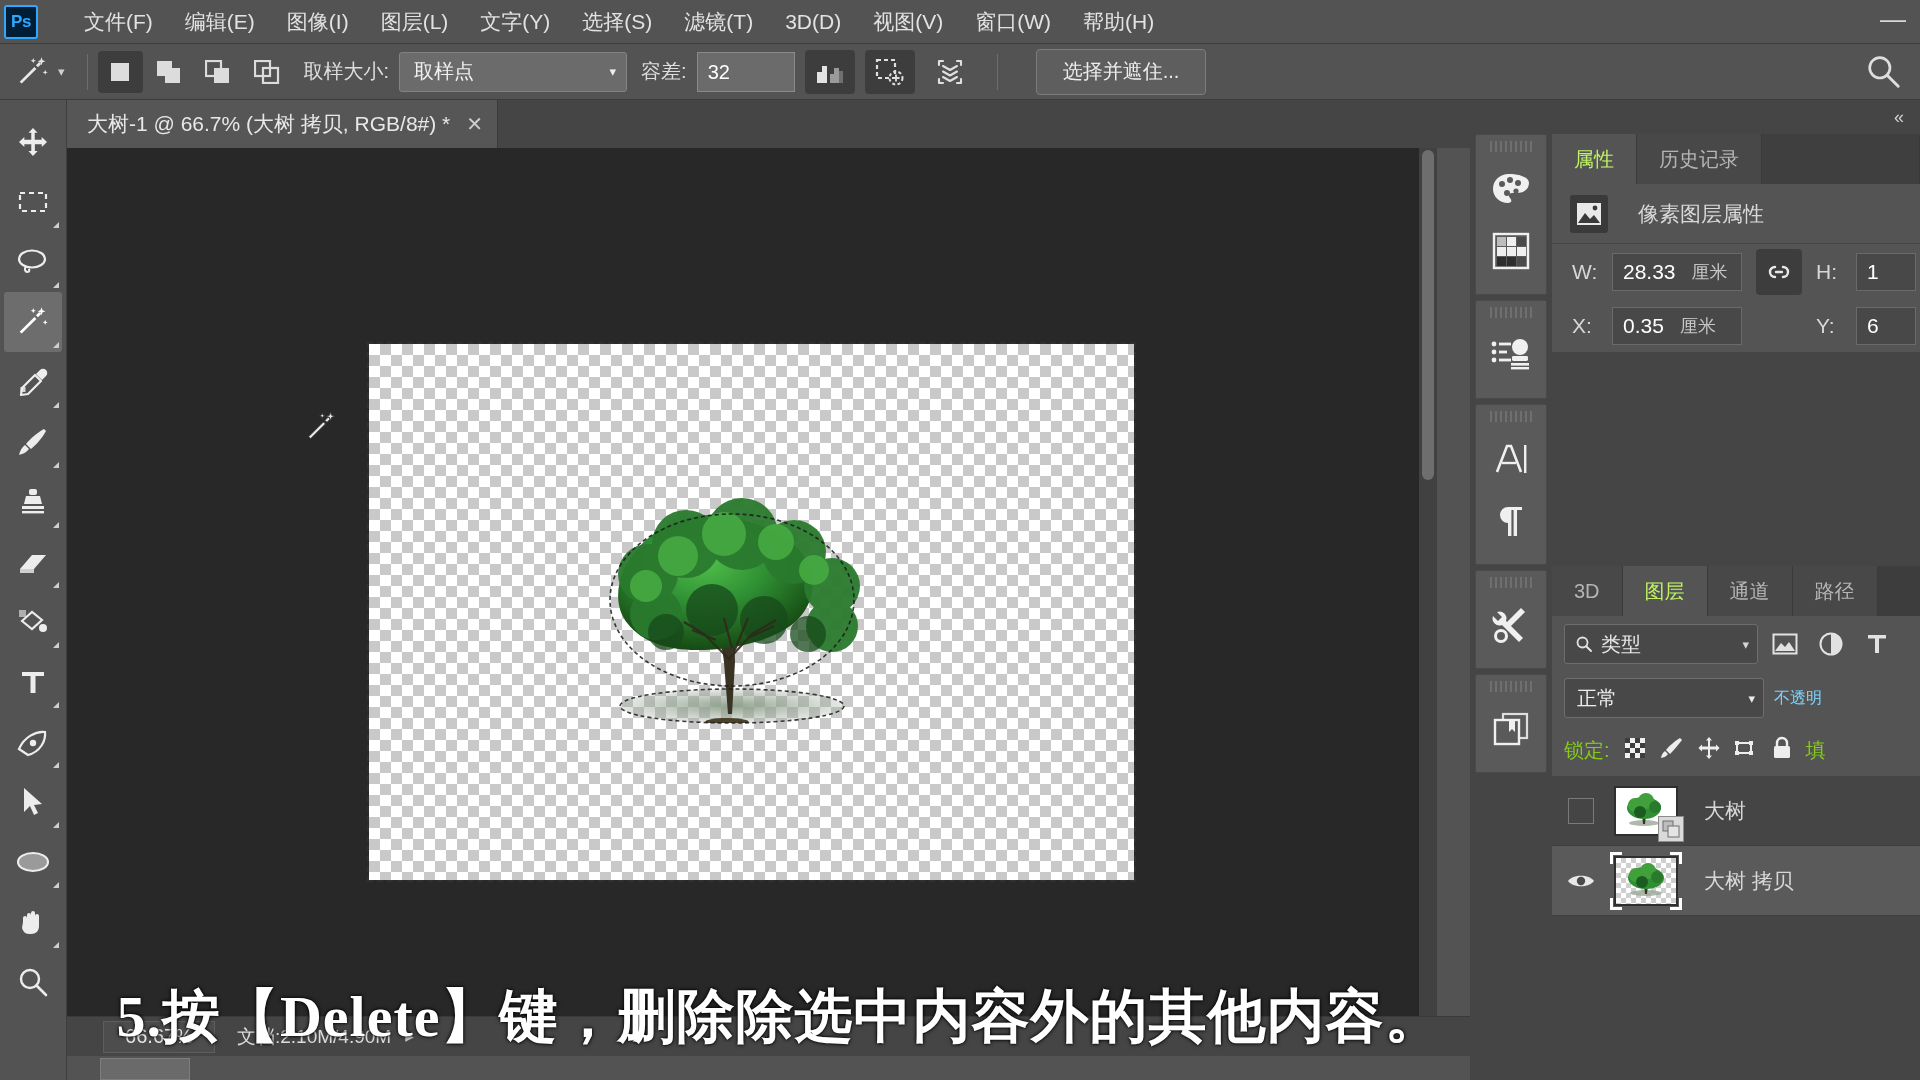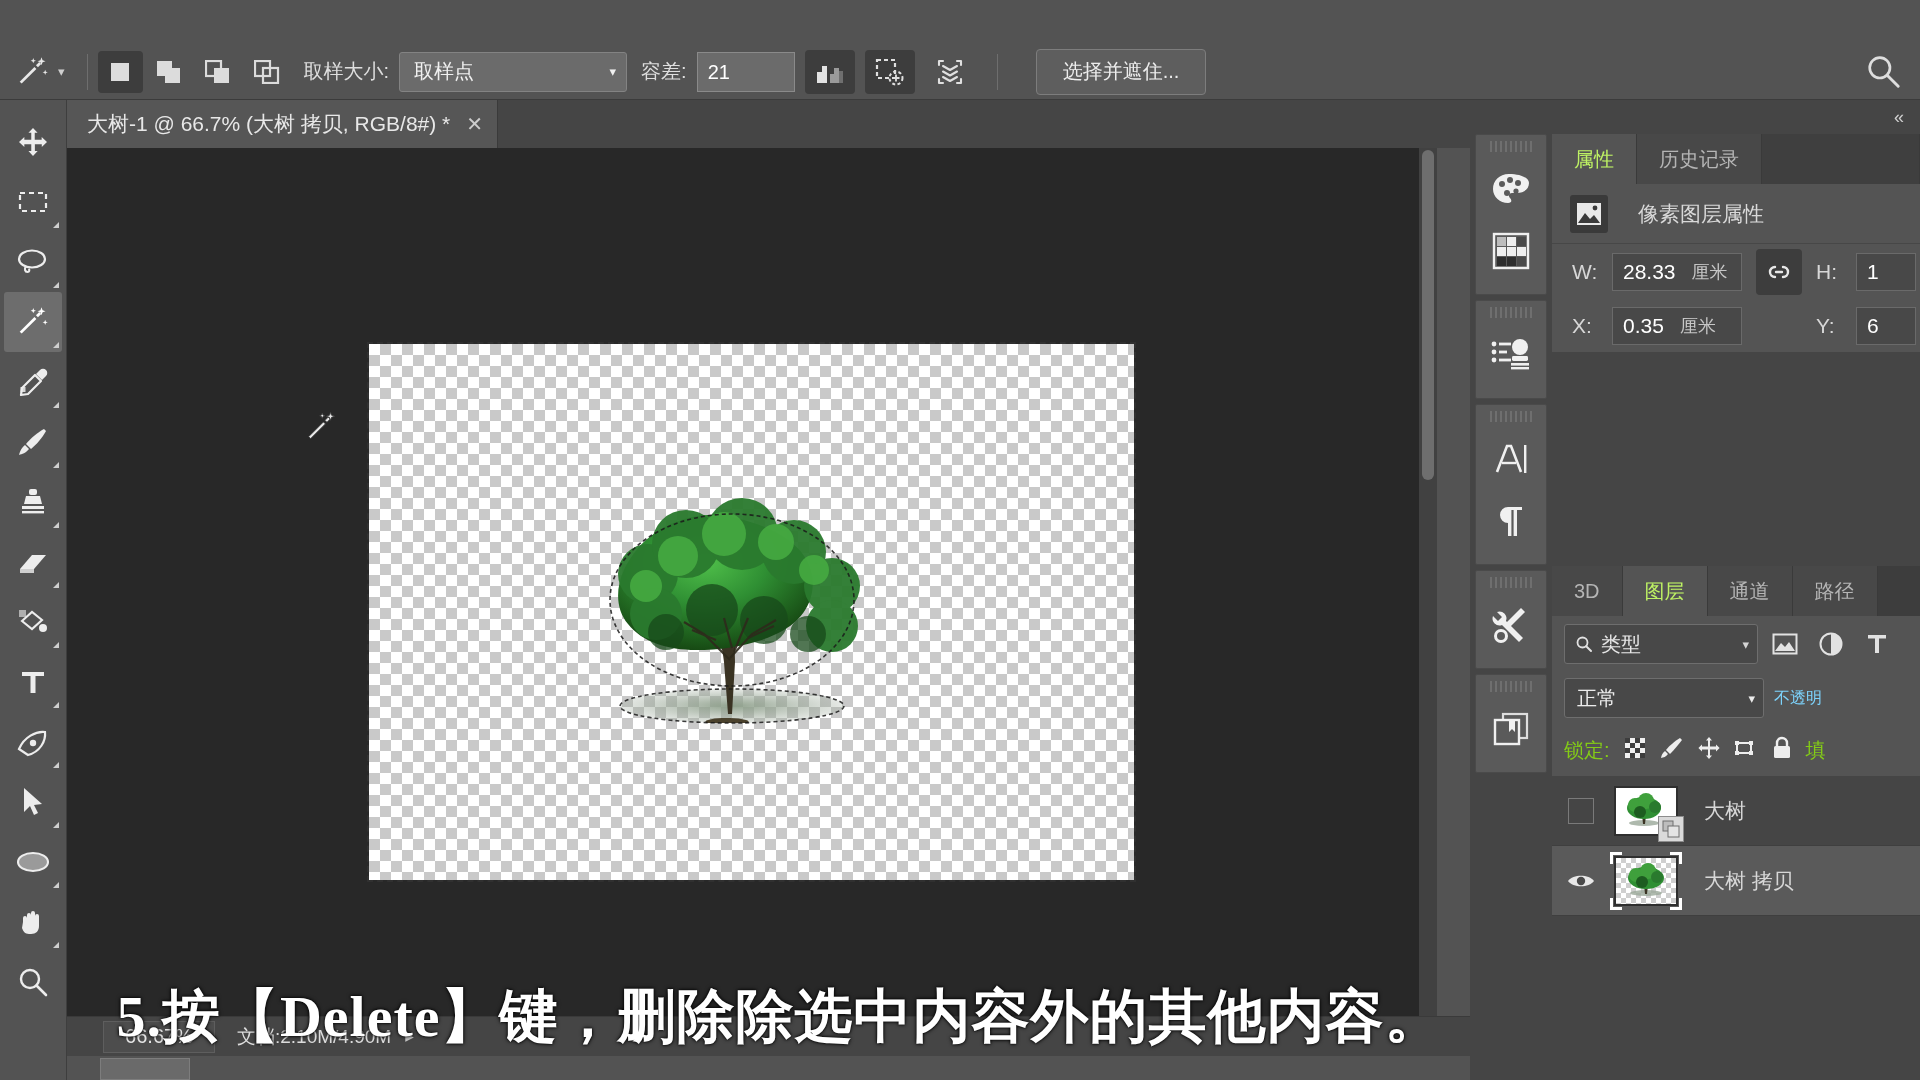--- a/index.html
+++ b/index.html
@@ -272,20 +272,35 @@
     letter-spacing: 1px; white-space: nowrap;
     text-shadow: 0 0 2px #000, 0 0 4px #000;
     pointer-events: none;
   }
 </style>
 </head>
 <body>
 
 <div id="app">
 
+  <div class="menubar">
+    <div class="ps-logo">Ps</div>
+    <div class="menu-item">文件(F)</div>
+    <div class="menu-item">编辑(E)</div>
+    <div class="menu-item">图像(I)</div>
+    <div class="menu-item">图层(L)</div>
+    <div class="menu-item">文字(Y)</div>
+    <div class="menu-item">选择(S)</div>
+    <div class="menu-item">滤镜(T)</div>
+    <div class="menu-item">3D(D)</div>
+    <div class="menu-item">视图(V)</div>
+    <div class="menu-item">窗口(W)</div>
+    <div class="menu-item">帮助(H)</div>
+    <div class="win-min">—</div>
+  </div>
 
   <div class="optionsbar">
     <div class="opt-tool-icon">
       <svg width="34" height="34" viewBox="0 0 24 24">
         <g fill="#e8e8e8">
           <path d="M4 20.2 L14.4 9.8 L13 8.4 L2.6 18.8 Z"></path>
           <path d="M15.5 8.7 L17.8 6.4 L16.4 5 L14.1 7.3 Z"></path>
           <path d="M18 1.6 l.75 2.1 2.1.75 -2.1.75 -.75 2.1 -.75-2.1 -2.1-.75 2.1-.75Z"></path>
           <path d="M12.2 2.2 l.5 1.35 1.35.5 -1.35.5 -.5 1.35 -.5-1.35 -1.35-.5 1.35-.5Z"></path>
           <path d="M20.6 10.4 l.5 1.35 1.35.5 -1.35.5 -.5 1.35 -.5-1.35 -1.35-.5 1.35-.5Z"></path>
@@ -321,21 +336,21 @@
       </div>
     </div>
 
     <div class="opt-label">取样大小:</div>
     <div class="opt-select">
       <span>取样点</span>
       <span style="font-size:13px;">▾</span>
     </div>
 
     <div class="opt-label">容差:</div>
-    <div class="opt-input">21</div>
+    <div class="opt-input">32</div>
 
     <div class="opt-icobtn active">
       <svg width="30" height="26" viewBox="0 0 30 26">
         <path d="M2 24 L2 13 L7 13 L7 7 L12 7 L12 24 Z" fill="#e3e3e3"></path>
         <path d="M15 24 L15 15 L19 15 L19 9 L24 9 L24 24 Z" fill="#9a9a9a"></path>
         <path d="M24 24 L24 12 L28 12 L28 24 Z" fill="#6f6f6f"></path>
       </svg>
     </div>
     <div class="opt-icobtn active">
       <svg width="30" height="28" viewBox="0 0 30 28">

